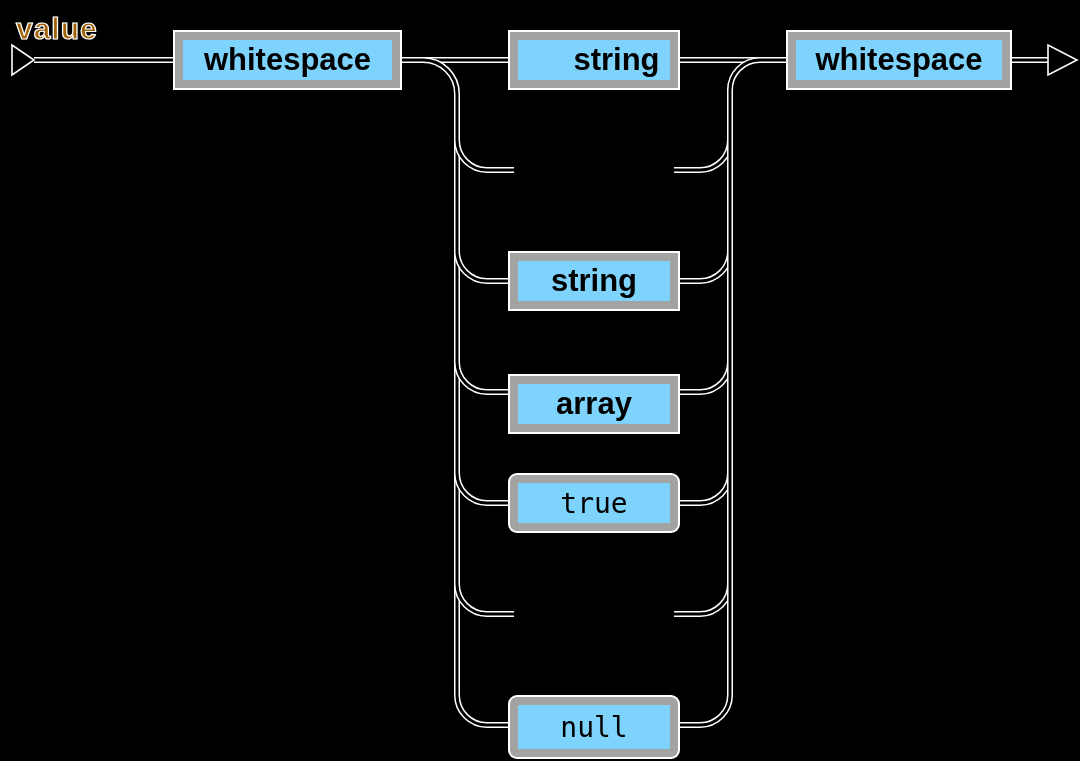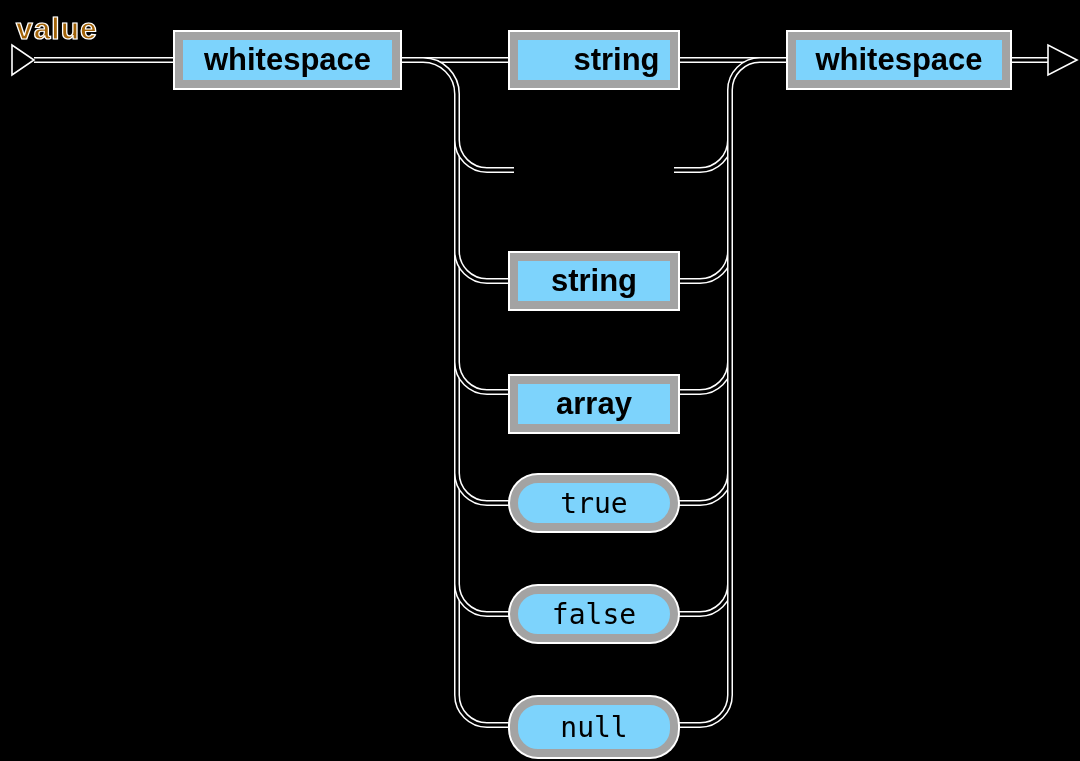--- a/index.html
+++ b/index.html
@@ -46,21 +46,21 @@
     justify-content: center;
     color: #000000;
     user-select: none;
   }
   .node.rect {
     font-family: "Liberation Sans", sans-serif;
     font-weight: bold;
     font-size: 31px;
   }
   .node.pill {
-    border-radius: 28px;
+    border-radius: 7px;
     font-family: "DejaVu Sans Mono", monospace;
     font-weight: normal;
     font-size: 28px;
   }
 
   
   .n-ws1    { left: 175px; top: 32px;  width: 225px; height: 56px; }
   .n-string { left: 510px; top: 32px;  width: 168px; height: 56px; padding-left: 45px; }
   .n-number { left: 510px; top: 142px; width: 168px; height: 56px; }
   .n-object { left: 510px; top: 253px; width: 168px; height: 56px; }
@@ -152,18 +152,17 @@
 
   <div class="node rect n-string">string</div>
 
 
   <div class="node rect n-object">string</div>
 
   <div class="node rect n-array">array</div>
 
   <div class="node pill n-true">true</div>
 
-  <div class="node pill n-false">false</div>
 
   <div class="node pill n-null">null</div>
 
   <div class="node rect n-ws2">whitespace</div>
 </div>
 
 </body></html>

